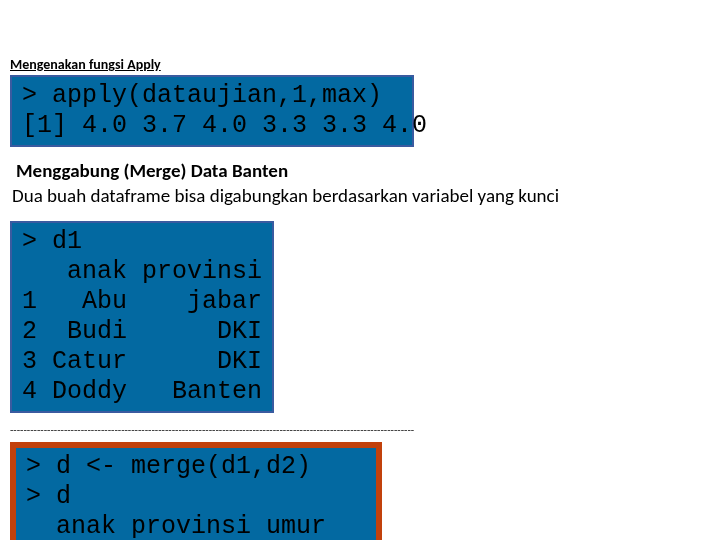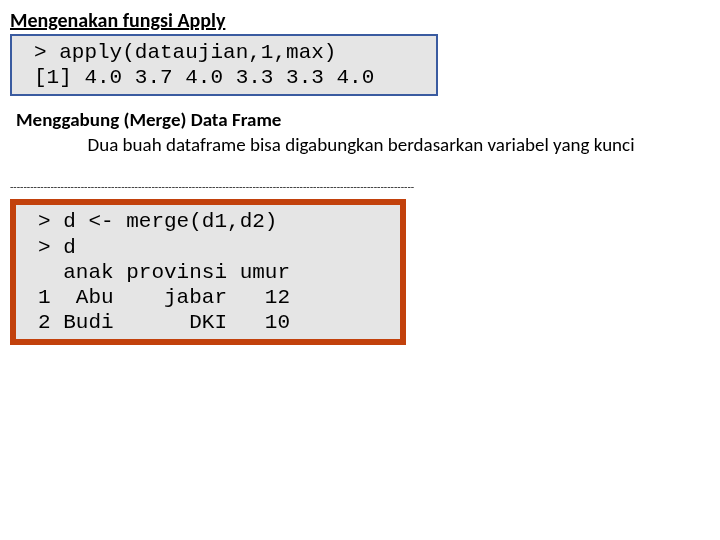--- a/index.html
+++ b/index.html
@@ -9,47 +9,47 @@
     font-size: 18px;
     width: 720px;
     height: 540px;
     box-sizing: border-box;
     background: #fff;
     color: #000;
   }
   .heading {
     font-weight: bold;
     text-decoration: underline;
-    font-size: 20px;
+    font-size: 14px;
     margin-bottom: 2px;
+    margin-top: 48px;
   }
   .code-box {
     border: 2px solid #3a5ba0;
-    padding: 4px 22px;
+    padding: 4px 10px;
     font-family: "Courier New", monospace;
-    font-size: 21px;
+    font-size: 25px;
     line-height: 1.2;
     white-space: pre;
-    background: #e5e5e5;
+    background: #0369a1;
   }
   .code-box.narrow1 {
     width: 380px;
   }
   .subheading {
     font-weight: bold;
     font-size: 19px;
     margin-top: 12px;
     margin-left: 6px;
   }
   .bodytext {
     font-size: 19px;
     margin-left: 2px;
     margin-top: 2px;
     white-space: nowrap;
-    text-align: center;
   }
   .row {
     display: flex;
     gap: 18px;
     margin-top: 14px;
   }
   .code-box.left {
     width: 240px;
   }
   .code-box.right {
@@ -70,24 +70,30 @@
   }
 </style>
 </head>
 <body>
 
 <div class="heading">Mengenakan fungsi Apply</div>
 
 <div class="code-box narrow1">&gt; apply(dataujian,1,max)
 [1] 4.0 3.7 4.0 3.3 3.3 4.0</div>
 
-<div class="subheading">Menggabung (Merge) Data Frame</div>
+<div class="subheading">Menggabung (Merge) Data Banten</div>
 <div class="bodytext">Dua buah dataframe bisa digabungkan berdasarkan variabel yang kunci</div>
 
 <div class="row">
+  <div class="code-box left">&gt; d1
+   anak provinsi
+1   Abu    jabar
+2  Budi      DKI
+3 Catur      DKI
+4 Doddy   Banten</div>
 </div>
 
 <div class="dashline">------------------------------------------------------------------------------------------------------------------------</div>
 
 <div class="code-box merge">&gt; d &lt;- merge(d1,d2)
 &gt; d
   anak provinsi umur
 1  Abu    jabar   12
 2 Budi      DKI   10</div>
 

